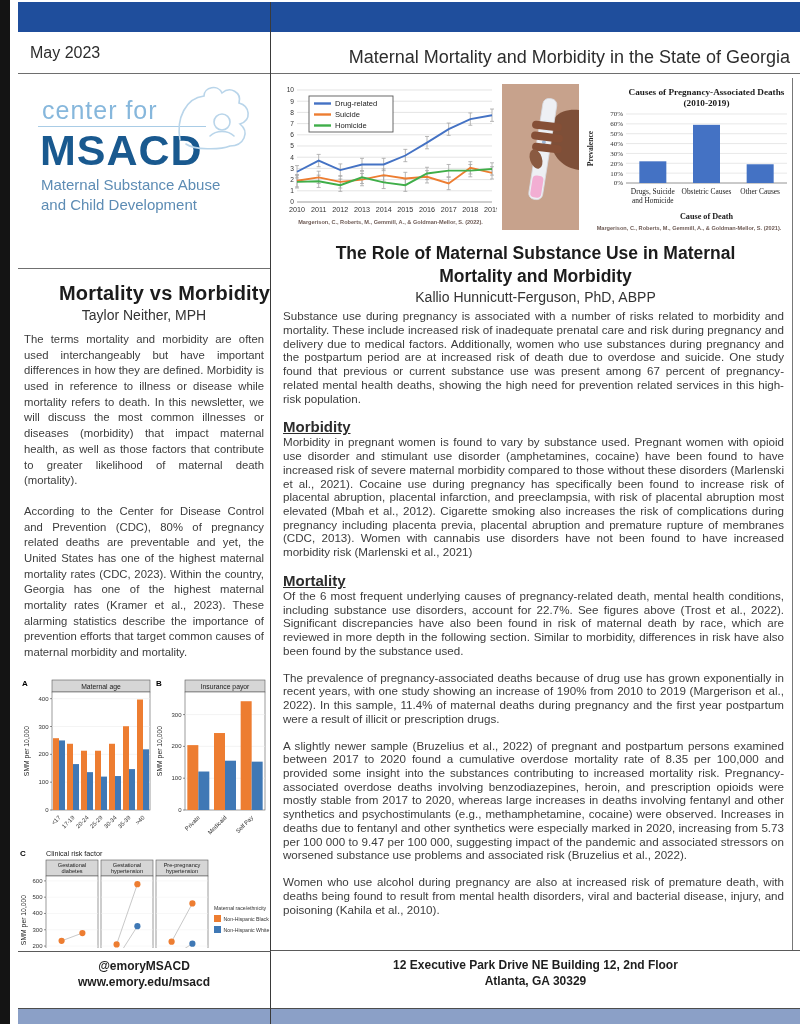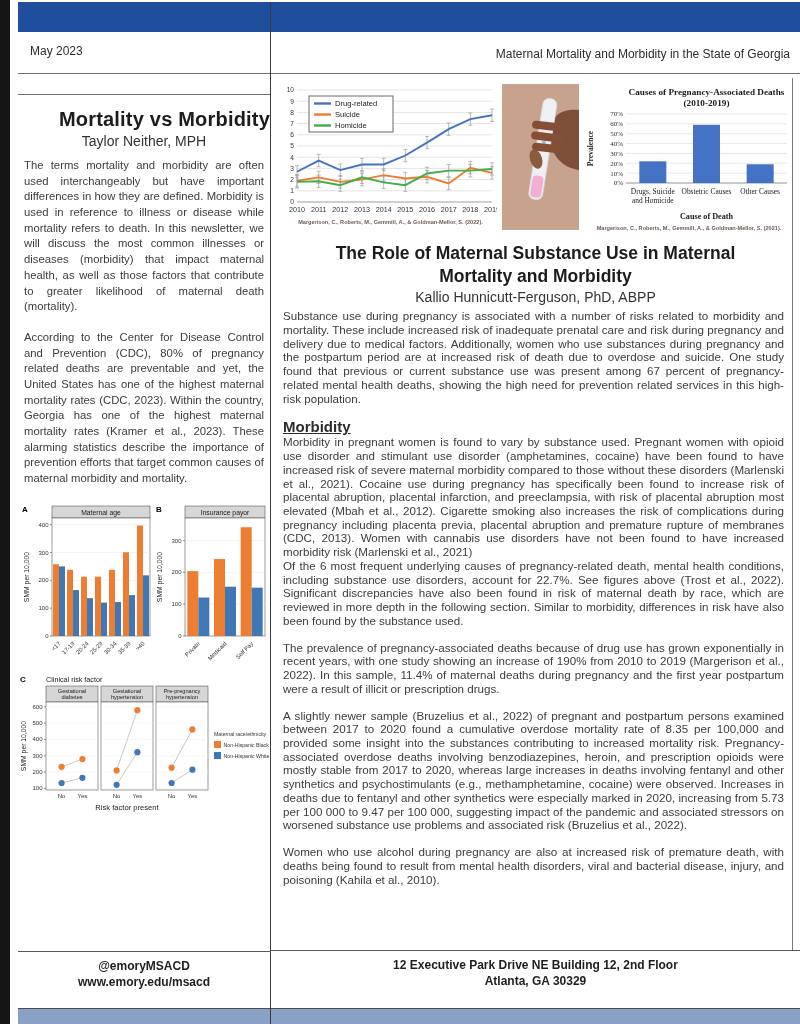--- a/index.html
+++ b/index.html
@@ -1,22 +1,22 @@
 <!DOCTYPE html>
 <html><head>
 <meta charset="utf-8">
 <style>
   * { margin:0; padding:0; box-sizing:border-box; }
   html,body { width:800px; height:1024px; }
   body { position:relative; background:#ffffff; font-family:"Liberation Sans", sans-serif; color:#3d3d3d; overflow:hidden; }
 
   .black-strip { position:absolute; left:0; top:0; width:10px; height:1024px; background:#141414; }
   .top-bar { position:absolute; left:18px; right:0; top:2px; height:30px; background:#1f4e9c; }
-  .header-date { position:absolute; left:30px; top:44px; font-size:12px; color:#2d2d2d; }
-  .header-title { position:absolute; right:10px; top:47px; font-size:12px; color:#2d2d2d; }
+  .header-date { position:absolute; left:30px; top:44px; font-size:16px; color:#2d2d2d; }
+  .header-title { position:absolute; right:10px; top:47px; font-size:18px; color:#2d2d2d; }
   .header-rule { position:absolute; left:18px; right:0; top:73px; height:1px; background:#6e6e6e; }
   .divider-v { position:absolute; left:270px; top:2px; width:1px; height:1022px; background:#3a3a3a; z-index:5; }
   .right-border { position:absolute; left:792px; top:78px; width:1px; height:872px; background:#777; }
   .bottom-bar { position:absolute; left:18px; right:0; top:1008px; height:16px; background:#8ba0c7; border-top:1px solid #4d4d4d; }
 
   
   .left-col { position:absolute; left:18px; top:80px; width:252px; height:868px; overflow:hidden; }
   .logo { position:relative; width:212px; margin:16px auto 0; height:158px; }
   .logo-art { position:absolute; right:-10px; top:-12px; }
   .logo-centerfor { font-size:25px; color:#86b7dc; letter-spacing:1px; width:168px; padding:0 0 1px 4px; border-bottom:1.5px solid #a9cce6; }
@@ -52,20 +52,37 @@
 </head>
 <body>
 
 <div class="black-strip"></div>
 <div class="top-bar"></div>
 <div class="header-date">May 2023</div>
 <div class="header-title">Maternal Mortality and Morbidity in the State of Georgia</div>
 <div class="header-rule"></div>
 
 <div class="left-col">
+  <div class="logo">
+    <div class="logo-art">
+      <svg width="86" height="70" viewBox="0 0 86 70">
+        <g fill="none" stroke="#b9d5ea" stroke-width="1.6" stroke-linecap="round">
+          <path d="M6,56 C2,34 12,14 30,12 C30,3 44,0 48,9 C56,2 68,8 65,19 C76,22 78,36 66,40 C76,48 70,62 56,62 C46,66 20,66 12,60"></path>
+          <path d="M40,38 a8,8 0 1,0 16,0 a8,8 0 1,0 -16,0"></path>
+          <path d="M36,52 C42,46 54,46 60,52"></path>
+        </g>
+      </svg>
+    </div>
+    <div class="logo-centerfor">center for</div>
+    <div class="logo-acronym">MSACD</div>
+    <div class="logo-subtitle">
+      <div>Maternal Substance Abuse</div>
+      <div>and Child Development</div>
+    </div>
+  </div>
   <div class="rule left-rule-1"></div>
 
   <div class="la-title">Mortality vs Morbidity</div>
   <div class="la-author">Taylor Neither, MPH</div>
   <p class="la-para">The terms mortality and morbidity are often used interchangeably but have important differences in how they are defined.  Morbidity is used in reference to illness or disease while mortality refers to death. In this newsletter, we will discuss the most common illnesses or diseases (morbidity) that impact maternal health, as well as those factors that contribute to greater likelihood of maternal death (mortality).</p>
   <p class="la-para">According to the Center for Disease Control and Prevention (CDC), 80% of pregnancy related deaths are preventable and yet, the United States has one of the highest maternal mortality rates (CDC, 2023). Within the country, Georgia has one of the highest maternal mortality rates (Kramer et al., 2023). These alarming statistics describe the importance of prevention efforts that target common causes of maternal morbidity and mortality.</p>
 
   <div class="figure">
     <svg id="chart-ab" width="252" height="170">
         <text x="4" y="14" font-size="8" text-anchor="start" fill="#000" font-weight="bold">A</text>
@@ -414,20 +431,21 @@
     </div>
   </div>
 
   <div class="ra-title">The Role of Maternal Substance Use in Maternal Mortality and Morbidity</div>
   <div class="ra-author">Kallio Hunnicutt-Ferguson, PhD, ABPP</div>
   <p class="ra-para">Substance use during pregnancy is associated with a number of risks related to morbidity and mortality. These include increased risk of inadequate prenatal care and risk during pregnancy and delivery due to medical factors. Additionally, women who use substances during pregnancy and the postpartum period are at increased risk of death due to overdose and suicide. One study found that previous or current substance use was present among 67 percent of pregnancy-related mental health deaths, showing the high need for prevention related services in this high-risk population.</p>
 
   <div class="ra-heading">Morbidity</div>
   <p class="ra-para" style="margin-top:0;">Morbidity in pregnant women is found to vary by substance used. Pregnant women with opioid use disorder and stimulant use disorder (amphetamines, cocaine) have been found to have increased risk of severe maternal morbidity compared to those without these disorders (Marlenski et al., 2021). Cocaine use during pregnancy has specifically been found to increase risk of placental abruption, placental infarction, and preeclampsia, with risk of placental abruption most elevated (Mbah et al., 2012). Cigarette smoking also increases the risk of complications during pregnancy including placenta previa, placental abruption and premature rupture of membranes (CDC, 2013). Women with cannabis use disorders have not been found to have increased morbidity risk (Marlenski et al., 2021)</p>
 
+  <div class="ra-heading">Mortality</div>
   <p class="ra-para" style="margin-top:0;">Of the 6 most frequent underlying causes of pregnancy-related death, mental health conditions, including substance use disorders, account for 22.7%. See figures above (Trost et al., 2022). Significant discrepancies have also been found in risk of maternal death by race, which are reviewed in more depth in the following section. Similar to morbidity, differences in risk have also been found by the substance used.</p>
   <p class="ra-para">The prevalence of pregnancy-associated deaths because of drug use has grown exponentially in recent years, with one study showing an increase of 190% from 2010 to 2019 (Margerison et al., 2022). In this sample, 11.4% of maternal deaths during pregnancy and the first year postpartum were a result of illicit or prescription drugs.</p>
   <p class="ra-para">A slightly newer sample (Bruzelius et al., 2022) of pregnant and postpartum persons examined between 2017 to 2020 found a cumulative overdose mortality rate of 8.35 per 100,000 and provided some insight into the substances contributing to increased mortality risk. Pregnancy-associated overdose deaths involving benzodiazepines, heroin, and prescription opioids were mostly stable from 2017 to 2020, whereas large increases in deaths involving fentanyl and other synthetics and psychostimulants (e.g., methamphetamine, cocaine) were observed. Increases in deaths due to fentanyl and other synthetics were especially marked in 2020, increasing from 5.73 per 100 000 to 9.47 per 100 000, suggesting impact of the pandemic and associated stressors on worsened substance use problems and associated risk (Bruzelius et al., 2022).</p>
   <p class="ra-para">Women who use alcohol during pregnancy are also at increased risk of premature death, with deaths being found to result from mental health disorders, viral and bacterial disease, injury, and poisoning (Kahila et al., 2010).</p>
 </div>
 
 <div class="right-footer-rule"></div>
 <div class="right-footer">
   <div class="footer-text">12 Executive Park Drive NE Building 12, 2nd Floor</div>
   <div class="footer-text">Atlanta, GA 30329</div>

